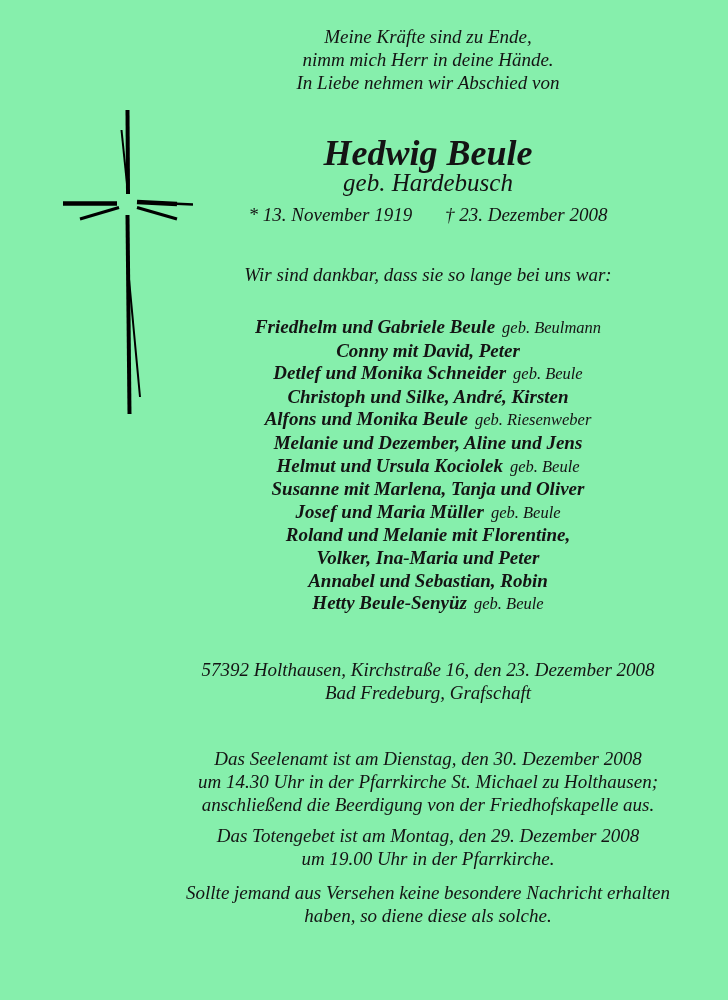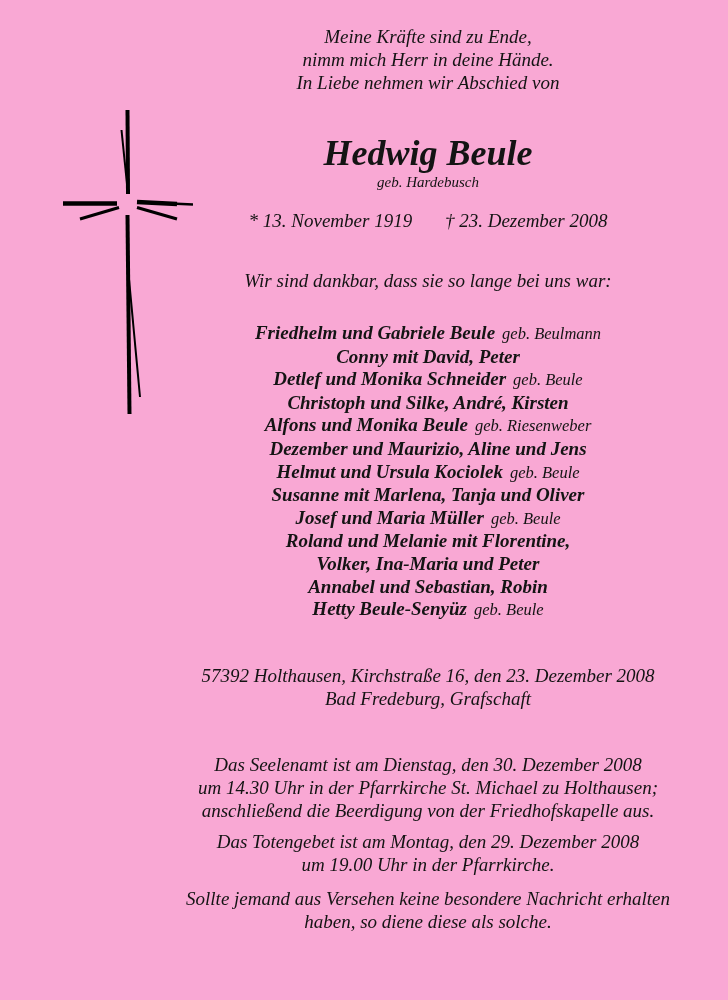--- a/index.html
+++ b/index.html
@@ -1,20 +1,20 @@
 <!DOCTYPE html>
 <html><head>
 <meta charset="utf-8">
 <style>
   html, body { margin: 0; padding: 0; background: #ffffff; }
   .page {
     position: relative;
     width: 728px;
     height: 1000px;
-    background: #f9a8d4;
+    background: #86efac;
     color: #141414;
     font-family: "Liberation Serif", "DejaVu Serif", serif;
     font-style: italic;
     overflow: hidden;
   }
   .cross {
     position: absolute;
     left: 40px;
     top: 92px;
     width: 170px;
@@ -30,22 +30,22 @@
   .line { font-size: 19px; line-height: 23px; white-space: nowrap; }
   .quote { padding-top: 25px; }
   .intro { }
   .deceased-name {
     margin-top: 41px;
     font-size: 36px;
     line-height: 36px;
     font-weight: bold;
     white-space: nowrap;
   }
-  .maiden { font-size: 15px; line-height: 23px; margin-top: 0; }
-  .dates { margin-top: 15px; font-size: 19px; line-height: 23px; white-space: nowrap; }
+  .maiden { font-size: 25px; line-height: 23px; margin-top: 0; }
+  .dates { margin-top: 9px; font-size: 19px; line-height: 23px; white-space: nowrap; }
   .dates .death { margin-left: 28px; }
   .gratitude { margin-top: 37px; }
   .mourners { margin-top: 30px; }
   .mourner-row { font-size: 19px; line-height: 22.6px; white-space: nowrap; }
   .mourner-row .b { font-weight: bold; }
   .mourner-row .s { font-size: 16.5px; margin-left: 7px; }
   .mourner-row .s:empty { display: none; }
   .place-date { margin-top: 42px; }
   .service { margin-top: 43px; }
   .prayer { margin-top: 8px; }
@@ -90,21 +90,21 @@
     </div>
 
     <div class="line gratitude">Wir sind dankbar, dass sie so lange bei uns war:</div>
 
     <div class="mourners">
       <div class="mourner-row"><span class="b">Friedhelm und Gabriele Beule</span><span class="s">geb. Beulmann</span></div>
       <div class="mourner-row"><span class="b">Conny mit David, Peter</span></div>
       <div class="mourner-row"><span class="b">Detlef und Monika Schneider</span><span class="s">geb. Beule</span></div>
       <div class="mourner-row"><span class="b">Christoph und Silke, André, Kirsten</span></div>
       <div class="mourner-row"><span class="b">Alfons und Monika Beule</span><span class="s">geb. Riesenweber</span></div>
-      <div class="mourner-row"><span class="b">Dezember und Maurizio, Aline und Jens</span></div>
+      <div class="mourner-row"><span class="b">Melanie und Dezember, Aline und Jens</span></div>
       <div class="mourner-row"><span class="b">Helmut und Ursula Kociolek</span><span class="s">geb. Beule</span></div>
       <div class="mourner-row"><span class="b">Susanne mit Marlena, Tanja und Oliver</span></div>
       <div class="mourner-row"><span class="b">Josef und Maria Müller</span><span class="s">geb. Beule</span></div>
       <div class="mourner-row"><span class="b">Roland und Melanie mit Florentine,</span></div>
       <div class="mourner-row"><span class="b">Volker, Ina-Maria und Peter</span></div>
       <div class="mourner-row"><span class="b">Annabel und Sebastian, Robin</span></div>
       <div class="mourner-row"><span class="b">Hetty Beule-Senyüz</span><span class="s">geb. Beule</span></div>
     </div>
 
     <div class="place-date">

